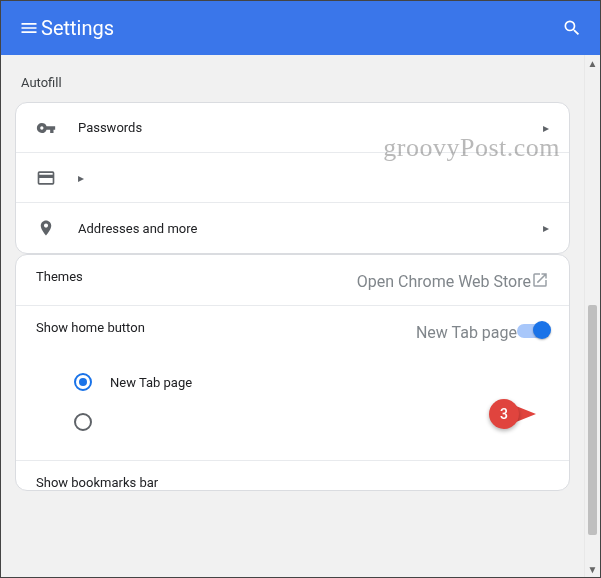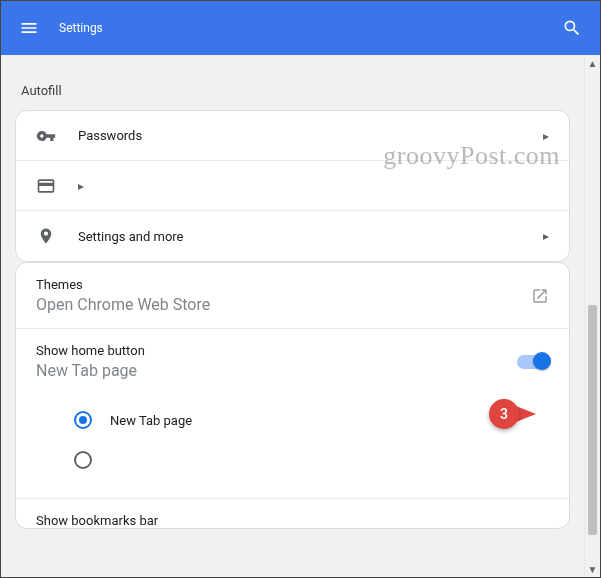--- a/index.html
+++ b/index.html
@@ -23,21 +23,21 @@
   .appbar {
     background: #3a76ea;
     color: #fff;
     height: 54px;
     display: flex;
     align-items: center;
     padding: 0 16px;
     flex-shrink: 0;
   }
   .menu-icon, .search-icon { display: flex; align-items: center; justify-content: center; width: 24px; height: 24px; }
-  .appbar-title { font-size: 12px; margin-left: 18px; flex: 1; }
+  .appbar-title { font-size: 20px; flex: 1; }
   .content-wrapper {
     flex: 1;
     display: flex;
     overflow: hidden;
     background: #f1f1f1;
   }
   .content {
     flex: 1;
     background: #f1f1f1;
     padding: 0 14px;
@@ -64,21 +64,21 @@
   .scrollbar-thumb {
     position: absolute;
     left: 3px;
     width: 9px;
     background: #bfbfbf;
     border-radius: 2px;
   }
   .section-title {
     font-size: 13px;
     color: #3c4043;
-    padding: 28px 6px 12px 6px;
+    padding: 20px 6px 12px 6px;
   }
   .card {
     background: #fff;
     border: 1px solid #dadce0;
     border-radius: 12px;
     overflow: hidden;
   }
   .row {
     display: flex;
     align-items: center;
@@ -91,21 +91,21 @@
     width: 20px;
     color: #5f6368;
     display: flex;
     align-items: center;
     justify-content: center;
     margin-right: 22px;
     flex-shrink: 0;
   }
   .row-label { font-size: 13px; color: #202124; flex: 1; }
   .row-chevron { color: #5f6368; font-size: 12px; }
-  .row-block { display: flex; flex-direction: column; flex: 1; }
+  .row-block { display: flex; flex-direction: row; flex: 1; }
   .row-sub { font-size: 16px; color: #80868b; margin-top: 3px; }
   .ext-icon { color: #80868b; display:flex; }
   .toggle {
     width: 32px;
     height: 14px;
     background: #a8c7fa;
     border-radius: 7px;
     position: relative;
     flex-shrink: 0;
   }
@@ -153,21 +153,21 @@
     background: #f1f3f4;
     border: none;
     padding: 10px 12px;
     font-size: 13px;
     color: #5f6368;
     outline: none;
   }
   .cutoff { padding: 14px 12px 0 20px; font-size: 13px; color: #202124; border-top: 1px solid #e8eaed;}
   .watermark {
     position: absolute;
-    top: 140px;
+    top: 132px;
     right: 40px;
     font-family: Georgia, 'Times New Roman', serif;
     font-size: 26px;
     color: rgba(100,100,100,0.45);
     letter-spacing: 0.5px;
     pointer-events: none;
     z-index: 50;
   }
   .annotation {
     position: absolute;
@@ -239,21 +239,21 @@
               </svg>
           </div>
           <div class="row-chevron">▸</div>
         </div>
         <div class="row">
           <div class="row-icon">
             <svg width="18" height="18" viewBox="0 0 24 24" fill="#5f6368">
                 <path d="M12 2C8.13 2 5 5.13 5 9c0 5.25 7 13 7 13s7-7.75 7-13c0-3.87-3.13-7-7-7zm0 9.5A2.5 2.5 0 1112 6a2.5 2.5 0 010 5.5z"></path>
               </svg>
           </div>
-          <div class="row-label">Settings and more</div>
+          <div class="row-label">Addresses and more</div>
           <div class="row-chevron">▸</div>
         </div>
       </div>
 
       <div class="card">
         <div class="row">
           <div class="row-block">
             <div class="row-label">Themes</div>
             <div class="row-sub">Open Chrome Web Store</div>
           </div>

